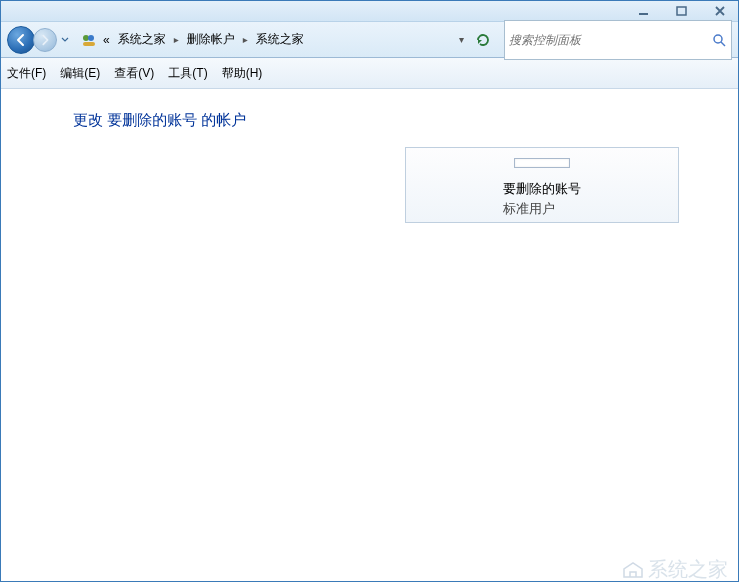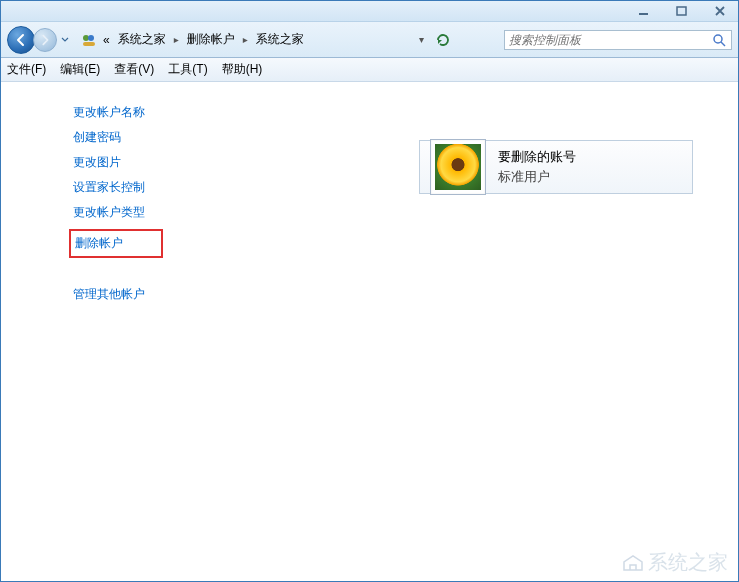--- a/index.html
+++ b/index.html
@@ -102,48 +102,47 @@
     }
     .refresh {
       width: 22px;
       height: 22px;
       display: flex;
       align-items: center;
       justify-content: center;
     }
     .search-box {
       width: 228px;
-      height: 20px;
+      height: 40px;
       background: #fff;
       border: 1px solid #a8bed0;
       display: flex;
       align-items: center;
       padding: 0 4px;
       color: #888;
       font-style: italic;
-      margin-left: 40px;
     }
     .search-box input {
       flex: 1;
       border: none;
       outline: none;
       font-size: 12px;
       color: #888;
       font-style: italic;
       background: transparent;
     }
     .search-icon {
       width: 16px;
       height: 16px;
       display: flex;
       align-items: center;
       justify-content: center;
     }
     .menu-bar {
-      height: 24px;
+      height: 31px;
       background: linear-gradient(to bottom, #f5f9fd, #e6eff8);
       border-bottom: 1px solid #c8d8e8;
       display: flex;
       align-items: center;
       padding: 0 6px;
       gap: 14px;
       font-size: 12px;
       color: #000;
     }
     .menu-item { cursor: default; }
@@ -175,30 +174,31 @@
       border: 2px solid #e03030;
       padding: 4px 38px 4px 4px;
       margin-left: -4px;
       width: fit-content;
     }
     .other-link {
       margin-top: 20px;
     }
     .account-card {
       position: absolute;
-      left: 418px;
+      left: 404px;
       top: 58px;
       width: 274px;
-      height: 54px;
+      height: 76px;
       border: 1px solid #bfcfdf;
       background: linear-gradient(to bottom, #fdfdfe, #f0f5fa);
       display: flex;
       align-items: center;
       padding: 10px;
       gap: 12px;
+      flex-direction: column;
     }
     .avatar-frame {
       width: 56px;
       height: 56px;
       border: 1px solid #a8b8cc;
       background: #fff;
       padding: 4px;
       box-shadow: inset 0 0 2px rgba(0,0,0,0.1);
     }
     .avatar-img {
@@ -298,32 +298,22 @@
 
 <div class="menu-bar">
   <span class="menu-item">文件(F)</span>
   <span class="menu-item">编辑(E)</span>
   <span class="menu-item">查看(V)</span>
   <span class="menu-item">工具(T)</span>
   <span class="menu-item">帮助(H)</span>
 </div>
 
 <div class="content">
-
-  <div class="action-list">
-    <span class="action-link">更改帐户名称</span>
-    <span class="action-link">创建密码</span>
-    <span class="action-link">更改图片</span>
-    <span class="action-link">设置家长控制</span>
-    <span class="action-link">更改帐户类型</span>
-    <div class="highlight-box">
-      <span class="action-link">删除帐户</span>
-    </div>
-    <span class="action-link other-link">管理其他帐户</span>
-  </div>
+  <div class="page-title">更改 要删除的账号 的帐户</div>
+
 
   <div class="account-card">
     <div class="avatar-frame">
       <div class="avatar-img"></div>
     </div>
     <div class="account-info">
       <span class="account-name">要删除的账号</span>
       <span class="account-type">标准用户</span>
     </div>
   </div>

